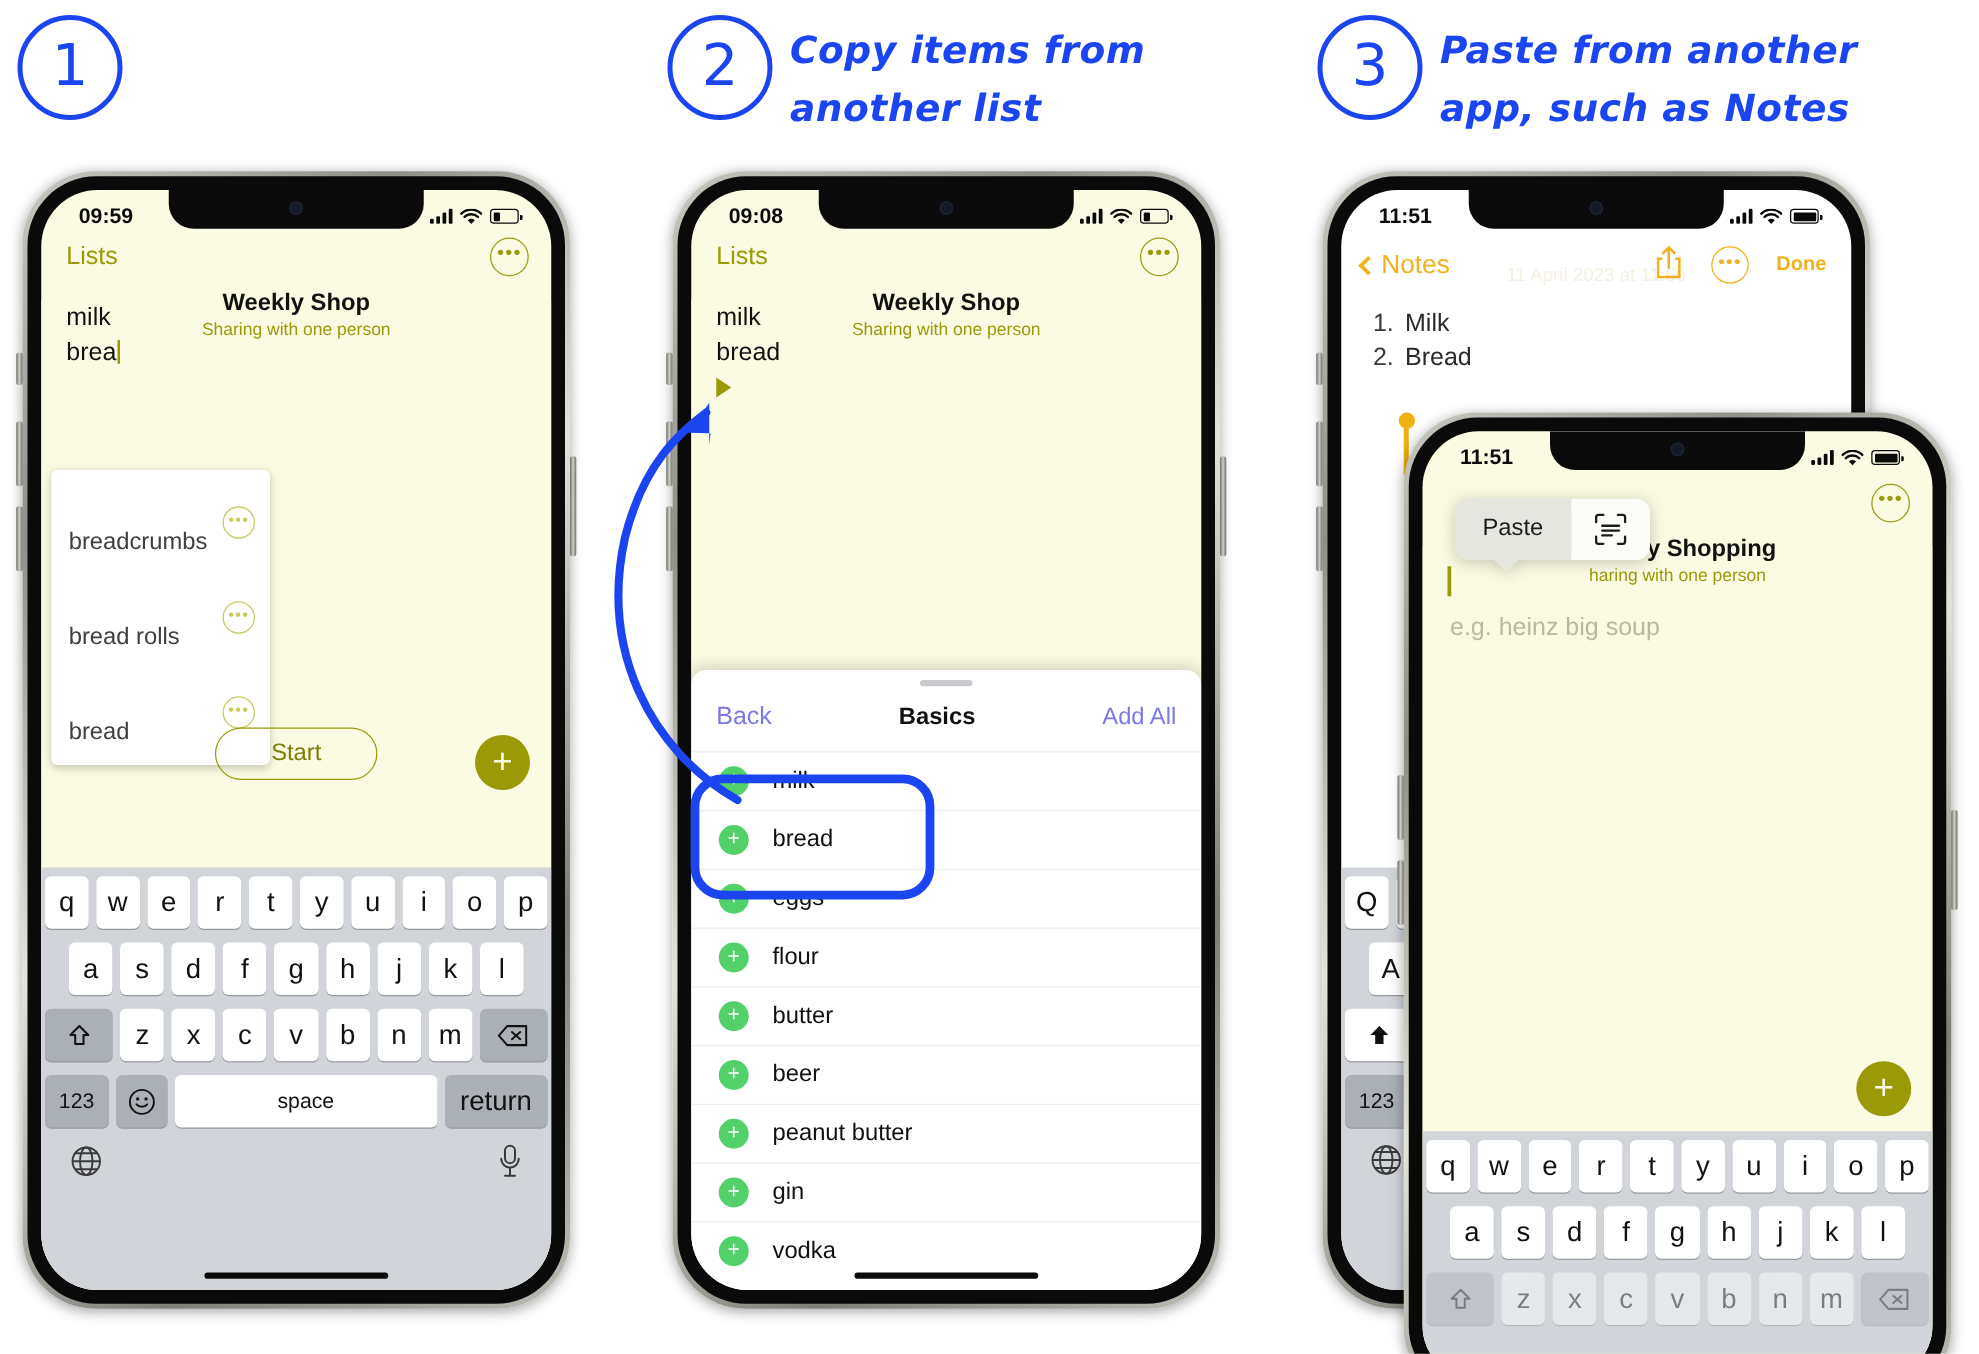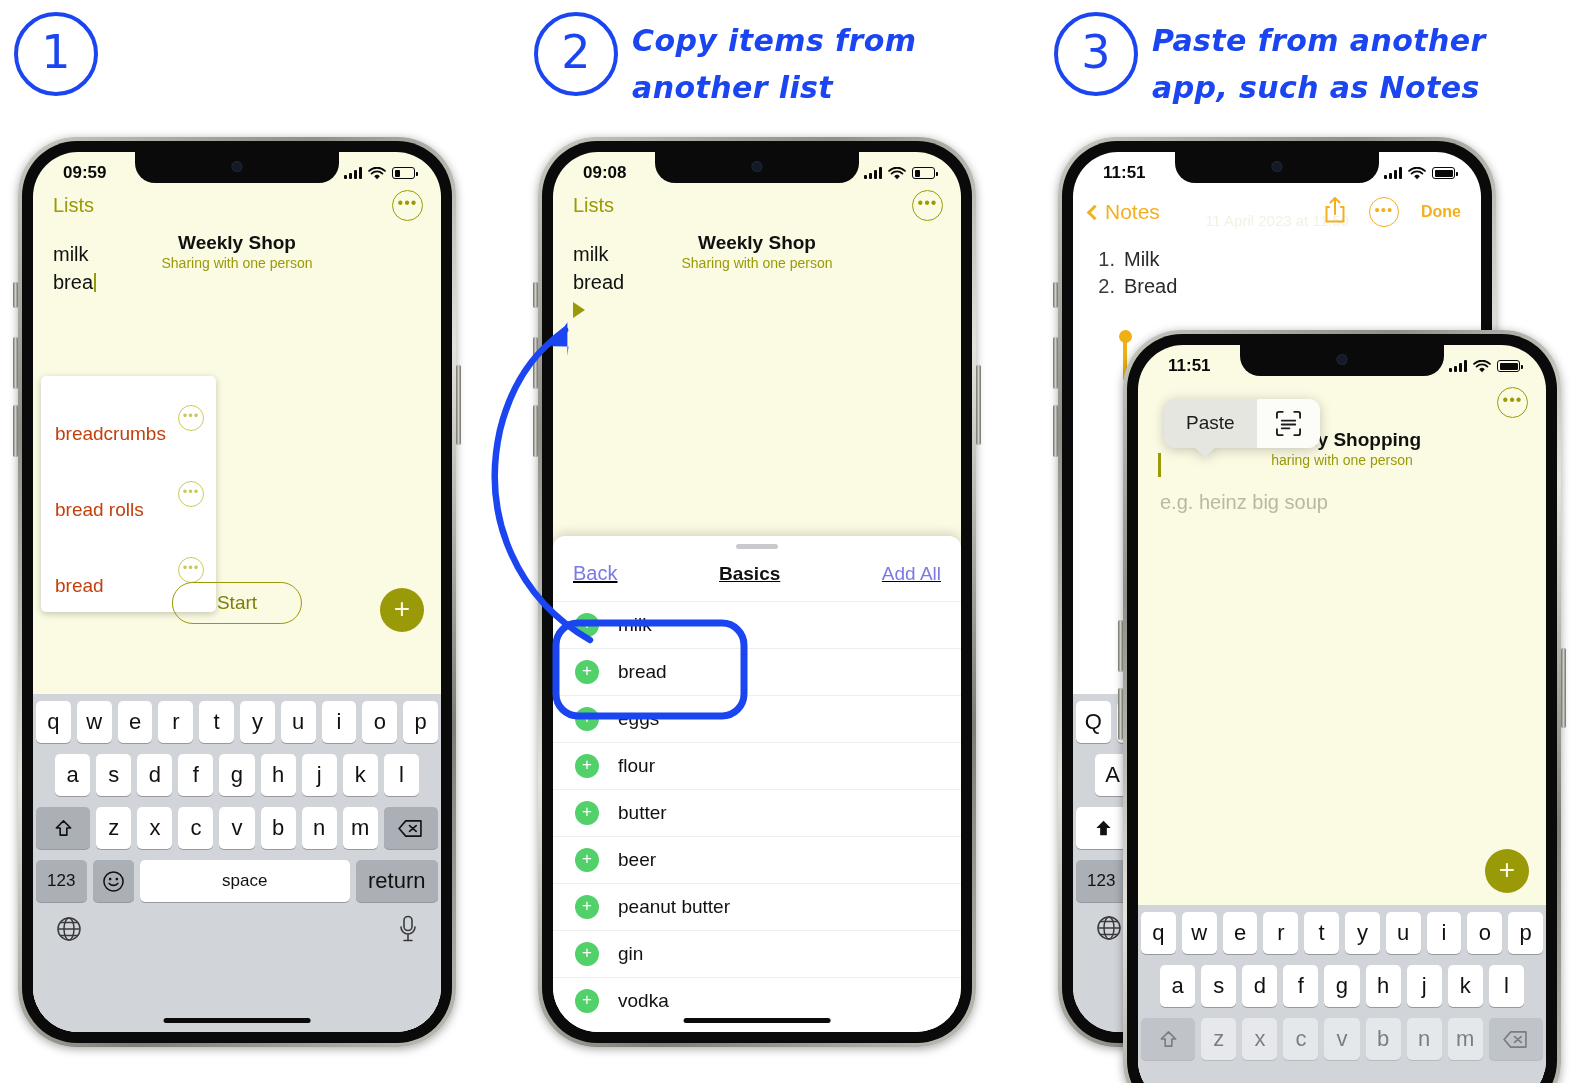--- a/index.html
+++ b/index.html
@@ -131,21 +131,21 @@
   }
 
   
   .suggest {
     position:absolute; left:8px; top:136px; width:175px;
     background:#fff; border-radius:5px;
     box-shadow:0 2px 7px rgba(0,0,0,.22);
     padding:4px 0;
   }
   .sug-row { display:flex; align-items:center; justify-content:space-between; padding:11px 12px 11px 14px; }
-  .sug-label { font-size:19px; color:#c2410c;margin-top:32px; }
+  .sug-label { font-size:19px; color:#404040;margin-top:32px; }
   .sug-dots {
     width:26px;height:26px;border-radius:50%;border:1.3px solid #c9c95c;
     display:flex;align-items:center;justify-content:center;color:#c9c95c;font-size:13px;
   }
   .sug-dots span{transform:translateY(-3px);letter-spacing:1px;}
 
   .start-btn {
     position:absolute; left:50%; transform:translateX(-50%); bottom:64px;
     border:1.8px solid #9a9a08; border-radius:22px;
     padding:9px 44px; font-size:19px; color:#7e7e06; background:transparent;
@@ -176,21 +176,21 @@
   .kbot { display:flex; align-items:center; justify-content:space-between; padding:2px 20px 8px; }
   .homebar { position:absolute;left:50%;transform:translateX(-50%);bottom:9px;width:36%;height:5px;background:#0a0a0a;border-radius:3px;z-index:35; }
 
   
   .sheet {
     position:absolute; left:0; right:0; bottom:0; height:496px;
     background:#fff; border-radius:12px 12px 45px 45px;
     box-shadow:0 -2px 12px rgba(0,0,0,.18);
   }
   .grabber { width:42px;height:5px;background:#c9cace;border-radius:3px;margin:8px auto 0; }
-  .sheet-nav { display:flex; align-items:center; justify-content:space-between; padding:13px 20px 16px;text-decoration:underline; }
+  .sheet-nav { display:flex; align-items:center; justify-content:space-between; padding:13px 20px 16px; }
   .sheet-back { font-size:20px;color:#7b78e8; }
   .sheet-title { font-size:19px;font-weight:bold;color:#111; }
   .sheet-add { font-size:19px;color:#7b78e8; }
   .srow { display:flex; align-items:center; gap:19px; padding:11px 0 11px 22px; border-top:1px solid #eceef0; }
   .plus {
     width:24px;height:24px;border-radius:50%;background:#52d06a;
     display:flex;align-items:center;justify-content:center;
     color:#fff;font-size:17px;line-height:0;flex:0 0 auto;padding-bottom:2px;
   }
   .srow-label { font-size:19px;color:#111; }

